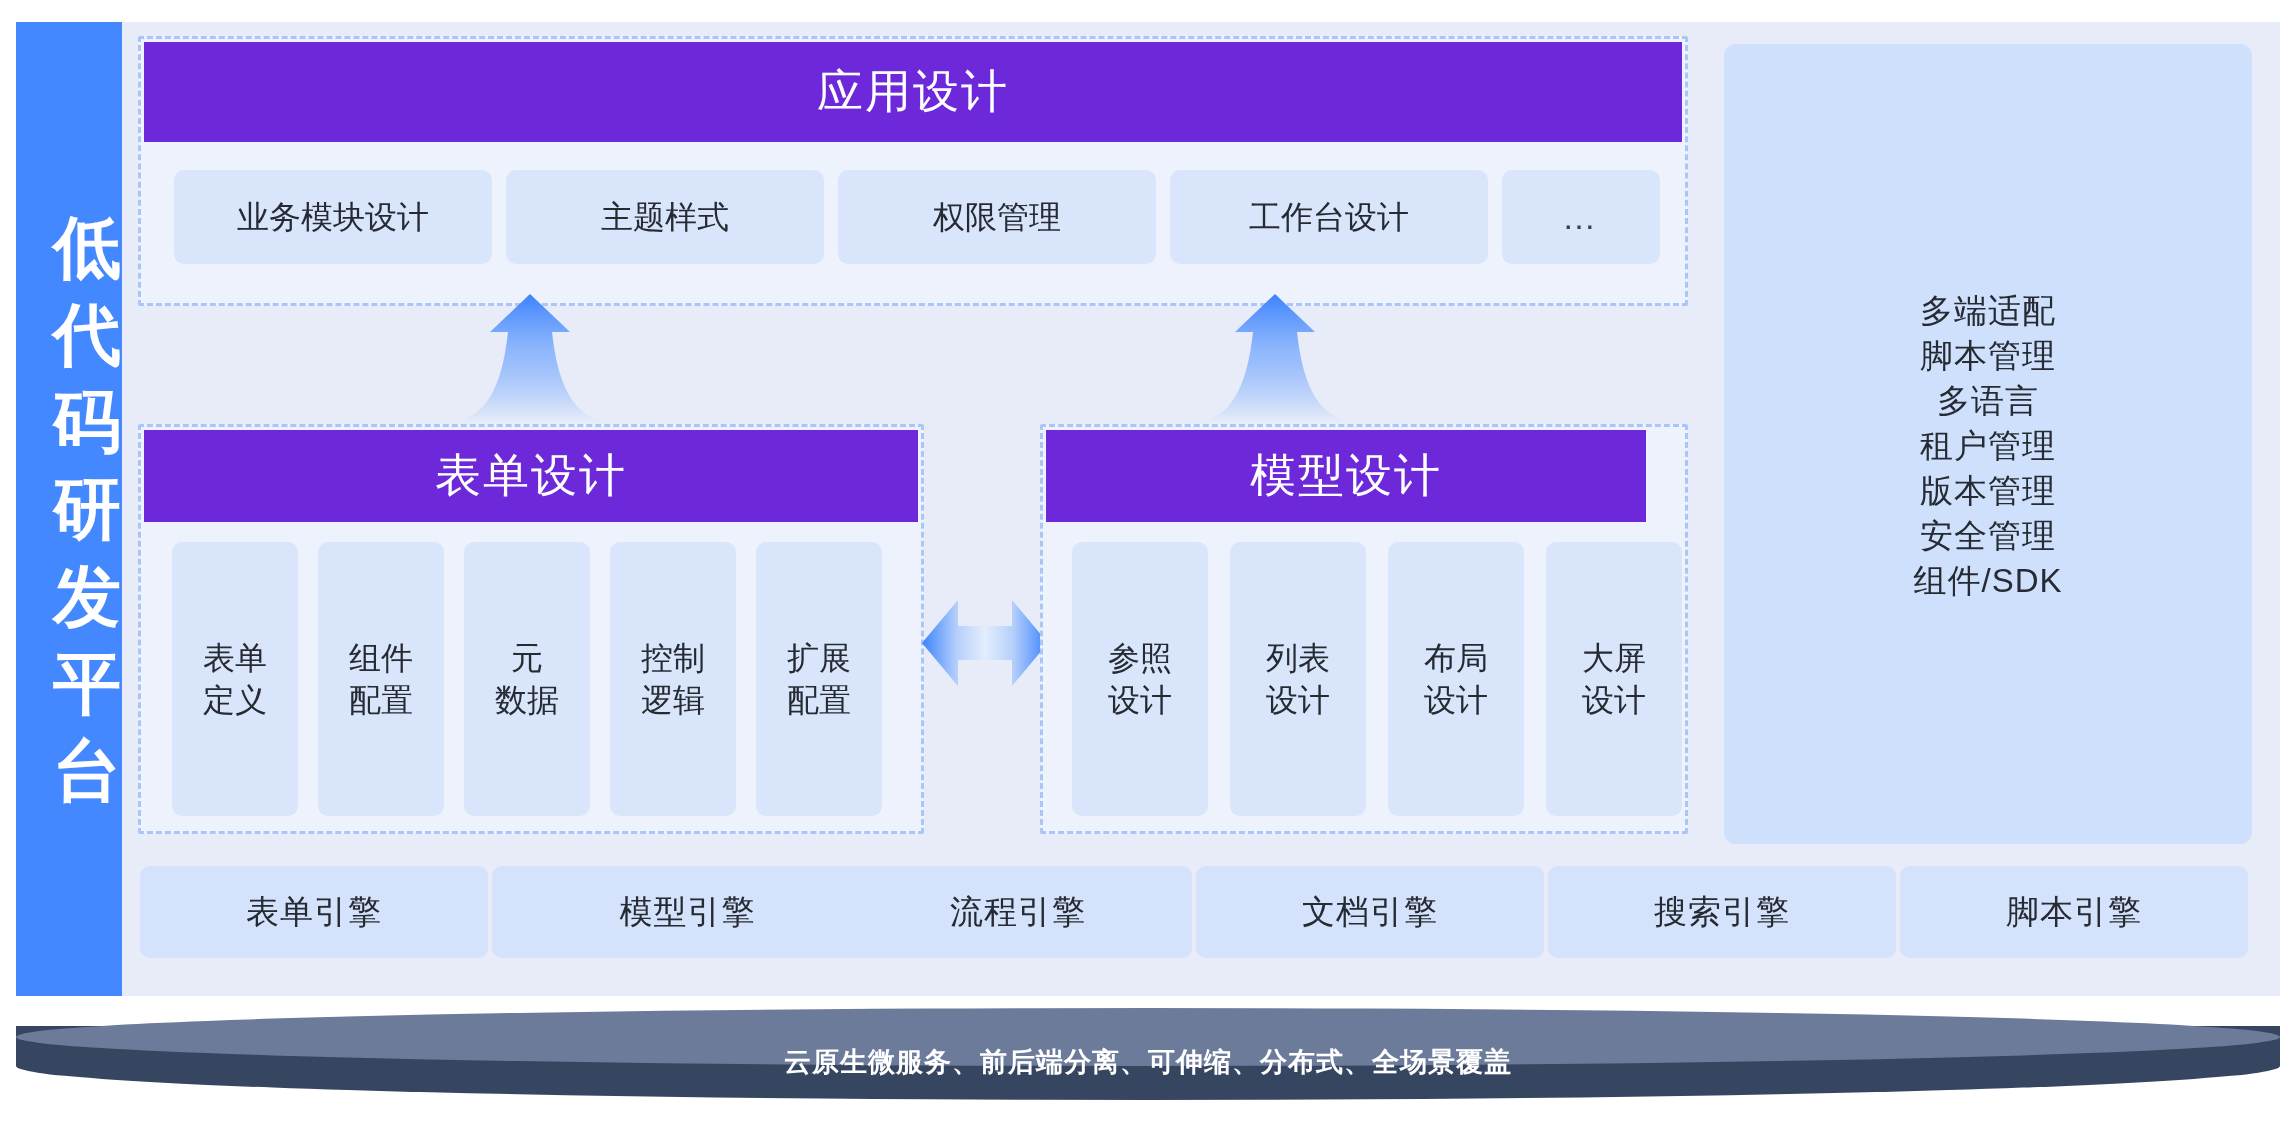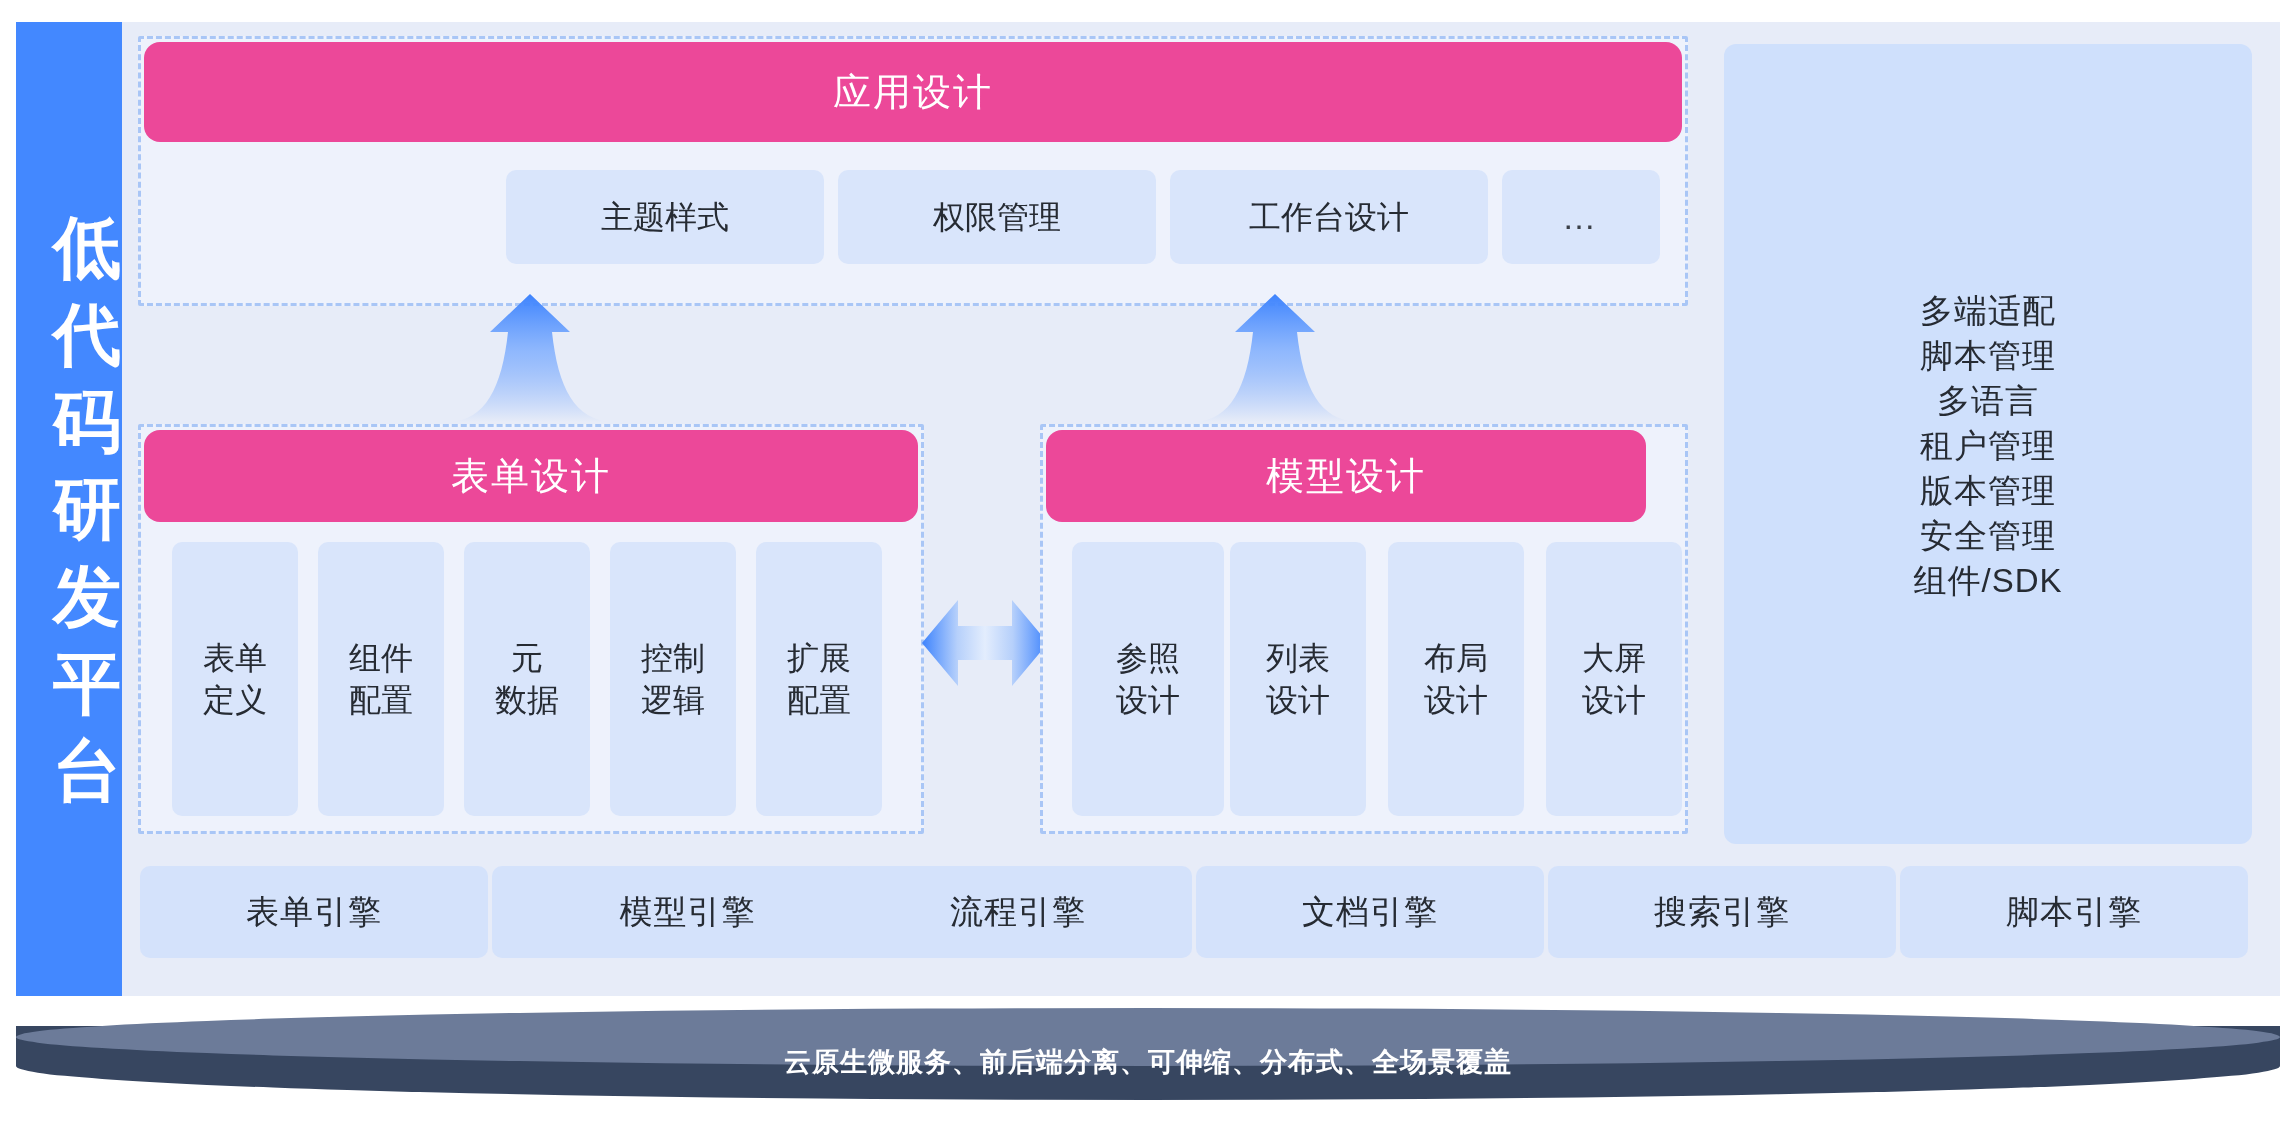--- a/index.html
+++ b/index.html
@@ -48,27 +48,27 @@
   .dashed {
     position: absolute;
     border: 3px dashed #a9c6f6;
     background: #eef2fc;
     border-radius: 2px;
   }
 
   
   .grp-header {
     position: absolute;
-    background: #ec4899;
-    border-radius: 16px;
+    background: #6d28d9;
+    border-radius: 0;
     color: #fff;
     display: flex;
     align-items: center;
     justify-content: center;
-    font-size: 38px;
+    font-size: 46px;
     letter-spacing: 2px;
   }
 
   
   .chip {
     position: absolute;
     background: #d9e5fb;
     border-radius: 10px;
     display: flex;
     align-items: center;
@@ -168,20 +168,21 @@
   <div class="panel-bg"></div>
 
   <div class="sidebar">
     <div class="sidebar-text">低代码研发平台</div>
   </div>
 
   <div class="dashed" style="left:138px; top:36px; width:1550px; height:270px;"></div>
 
   <div class="grp-header" style="left:144px; top:42px; width:1538px; height:100px;">应用设计</div>
 
+  <div class="chip" style="left:174px; top:170px; width:318px; height:94px;">业务模块设计</div>
   <div class="chip" style="left:506px; top:170px; width:318px; height:94px;">主题样式</div>
   <div class="chip" style="left:838px; top:170px; width:318px; height:94px;">权限管理</div>
   <div class="chip" style="left:1170px; top:170px; width:318px; height:94px;">工作台设计</div>
   <div class="chip dots" style="left:1502px; top:170px; width:158px; height:94px;">…</div>
 
   <svg class="up-arrow" style="left:440px; top:292px; width:300px; height:130px;" viewBox="0 0 300 130">
     <defs>
       <linearGradient id="upg1" x1="0" y1="1" x2="0" y2="0">
         <stop offset="0%" stop-color="#4388ff" stop-opacity="0"></stop>
         <stop offset="55%" stop-color="#6ea4ff" stop-opacity="0.72"></stop>
@@ -230,21 +231,21 @@
       </linearGradient>
     </defs>
     <path d="M2 55 L 38 12 L 38 38 L 92 38 L 92 12 L 128 55 L 92 98 L 92 72
              L 38 72 L 38 98 Z" fill="url(#lrg)"></path>
   </svg>
 
   <div class="dashed" style="left:1040px; top:424px; width:648px; height:410px;"></div>
 
   <div class="grp-header" style="left:1046px; top:430px; width:600px; height:92px;">模型设计</div>
 
-  <div class="chip" style="left:1072px; top:542px; width:152px; height:274px;">参照
+  <div class="chip" style="left:1072px; top:542px; width:136px; height:274px;">参照
 设计</div>
   <div class="chip" style="left:1230px; top:542px; width:136px; height:274px;">列表
 设计</div>
   <div class="chip" style="left:1388px; top:542px; width:136px; height:274px;">布局
 设计</div>
   <div class="chip" style="left:1546px; top:542px; width:136px; height:274px;">大屏
 设计</div>
 
   <div class="right-panel">
     <div class="right-item">多端适配</div>

